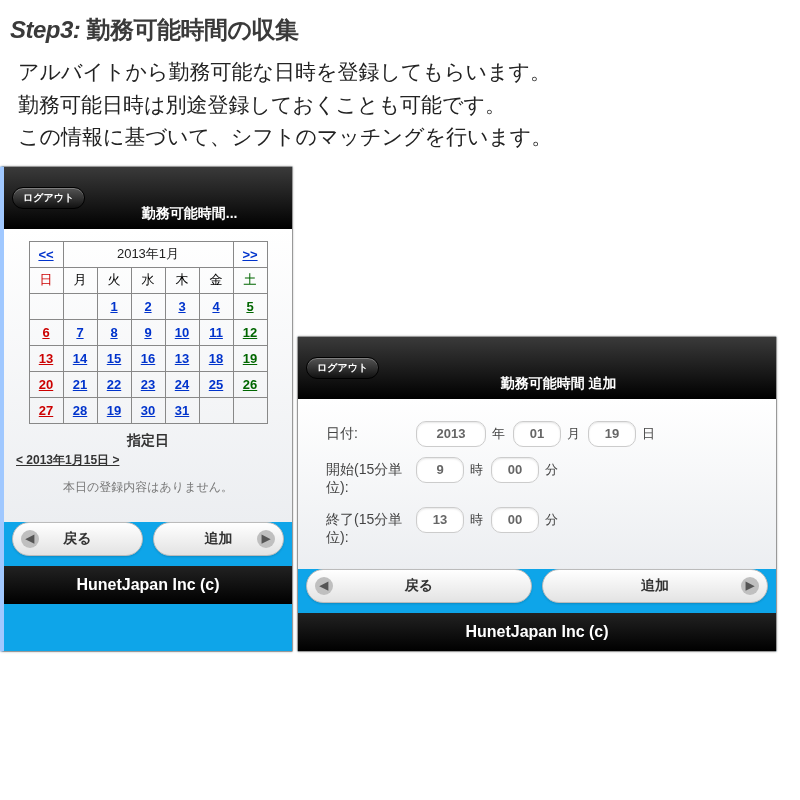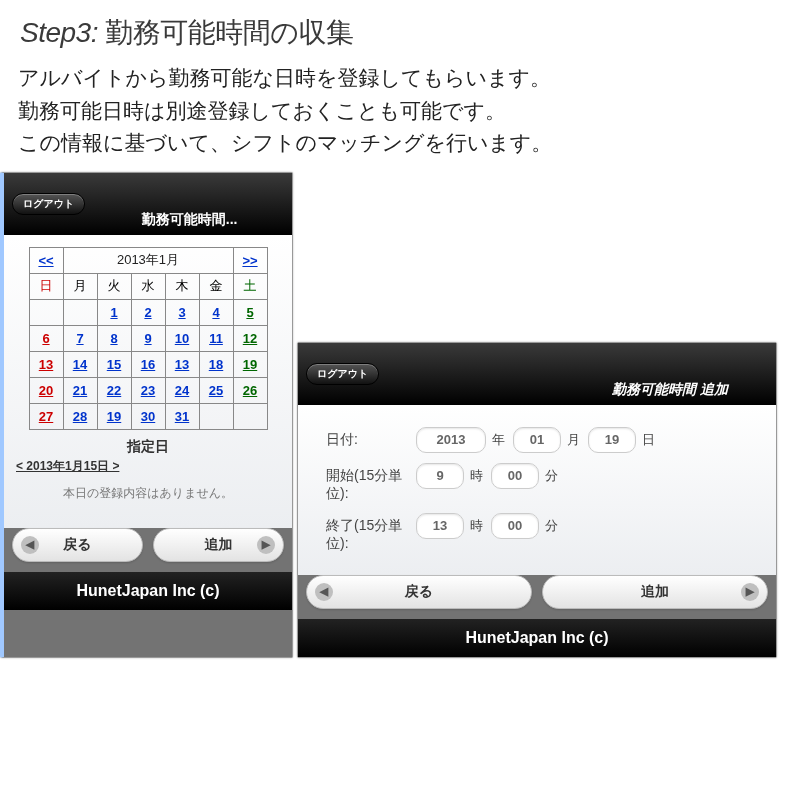--- a/index.html
+++ b/index.html
@@ -6,39 +6,39 @@
   body {
     margin: 0;
     padding: 0;
     font-family: "Hiragino Kaku Gothic Pro", "Meiryo", sans-serif;
     background: #fff;
     width: 800px;
     height: 800px;
     overflow: hidden;
   }
   .heading {
-    font-size: 28px;
-    font-weight: 400;
+    font-size: 24px;
+    font-weight: 700;
     color: #3a3a3a;
-    padding: 14px 10px 6px 20px;
+    padding: 14px 10px 6px 10px;
     letter-spacing: -0.5px;
     font-family: Arial Black, "Hiragino Kaku Gothic Pro", sans-serif;
   }
   .heading .step-label { font-style: italic; }
   .desc {
     font-size: 21px;
     color: #222;
     line-height: 1.55;
     padding: 4px 10px 12px 18px;
   }
 
   .panels { display: flex; gap: 4px; padding: 0; }
 
   .phone {
-    background: #737373;
+    background: #0ea5e9;
     border: 1px solid #999;
     border-radius: 2px;
     box-shadow: 0 0 2px rgba(0,0,0,0.3);
     display: flex;
     flex-direction: column;
   }
   .phone.left  { width: 293px; border-left: 4px solid #a0c8ff; }
   .phone.right { width: 480px; margin-top: 170px; }
 
   .topbar {
@@ -63,21 +63,21 @@
     color: #fff;
     font-size: 14px;
     font-weight: bold;
     flex: 1;
     text-align: center;
     white-space: nowrap;
     overflow: hidden;
     text-overflow: ellipsis;
     margin-top: 32px;
   }
-  .phone.right .topbar-title { text-align: right; padding-right: 40px; font-style: italic; }
+  .phone.right .topbar-title { text-align: center; padding-right: 40px; }
 
   .content { background: #fff; padding: 12px; }
   .phone.left .content { background: linear-gradient(#fff, #eceef1); }
   .phone.right .content { background: linear-gradient(#fff, #eceef1); }
 
   
   table.cal { border-collapse: collapse; margin: 0 auto; }
   table.cal td, table.cal th {
     border: 1px solid #888;
     width: 34px;

